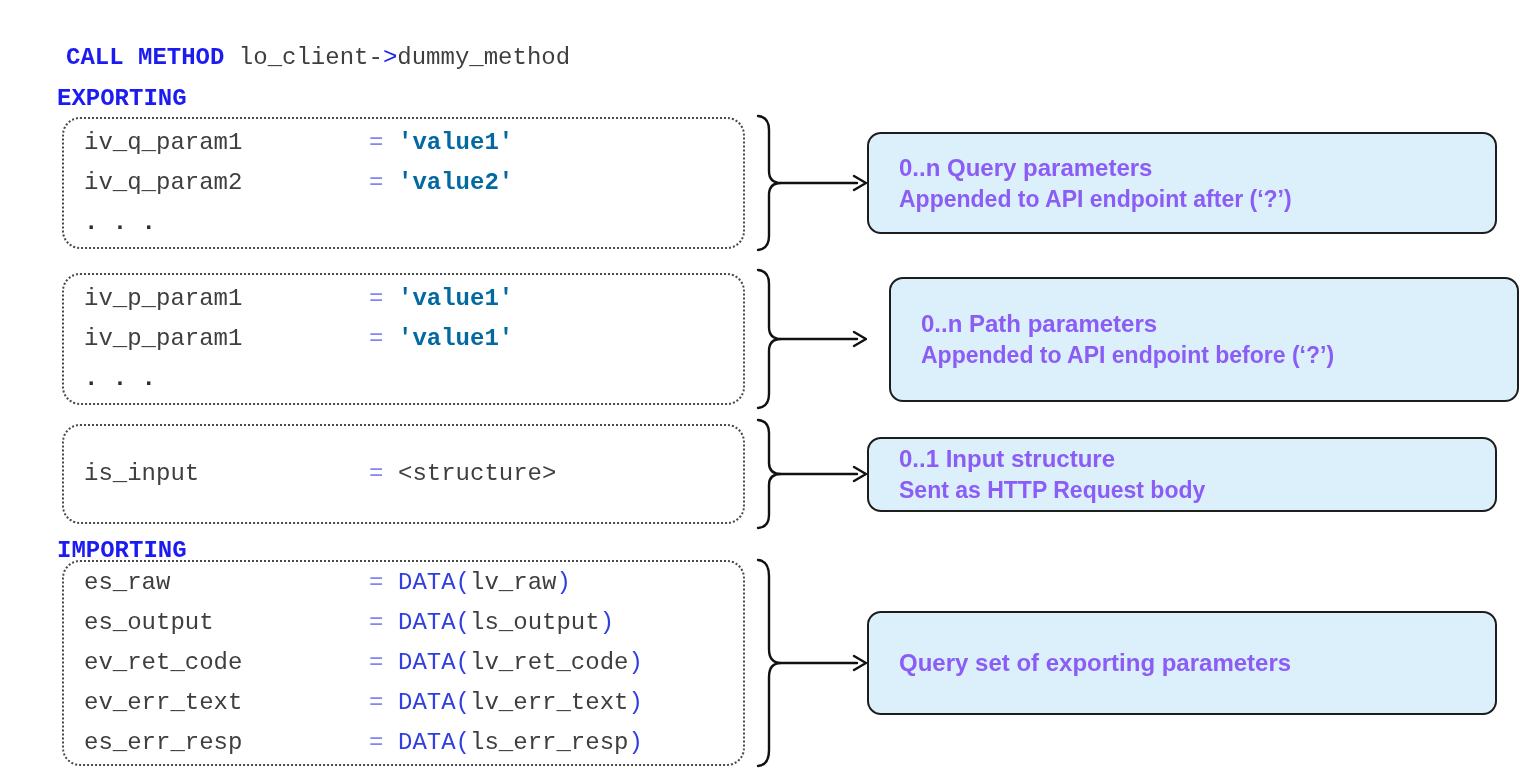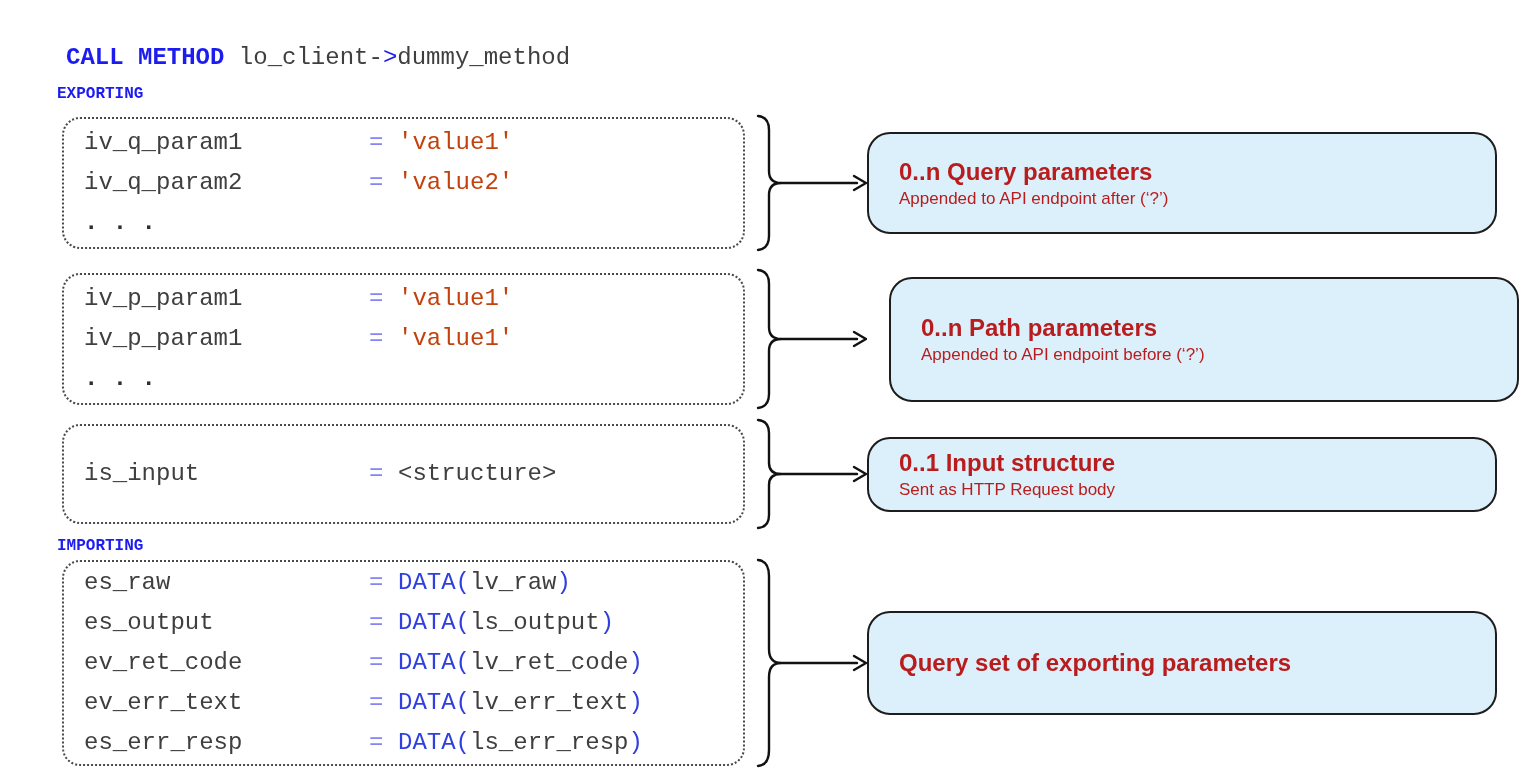--- a/index.html
+++ b/index.html
@@ -3,43 +3,43 @@
 <meta charset="utf-8">
 <style>
   html,body{margin:0;padding:0;background:#ffffff;}
   #stage{position:relative;width:1540px;height:772px;background:#ffffff;overflow:hidden;
          font-family:"Liberation Mono","DejaVu Sans Mono",monospace;}
 
   
   .codeline{position:absolute;font-size:24px;white-space:pre;color:#3f3f3f;}
   .kw{color:#1c1cf0;font-weight:700;}
   .ptr{color:#1c1cf0;}
-  .section-label{position:absolute;font-size:16px;font-weight:700;color:#1c1cf0;white-space:pre;}
+  .section-label{position:absolute;font-size:24px;font-weight:700;color:#1c1cf0;white-space:pre;}
 
   
   .row{position:absolute;display:flex;align-items:center;}
   .code-box{width:683px;flex:0 0 683px;box-sizing:border-box;border:2px dotted #4a4a4a;
             border-radius:18px;padding-left:20px;display:flex;flex-direction:column;justify-content:center;}
   .cl{height:40px;line-height:40px;font-size:24px;white-space:pre;color:#3f3f3f;}
   .cname{display:inline-block;width:285px;color:#3f3f3f;}
   .cop{display:inline-block;width:29px;color:#8585f5;}
-  .cstr{color:#c2410c;}
+  .cstr{color:#0369a1;font-weight:bold;}
   .cplain{color:#3f3f3f;}
   .cdata{color:#2f3fe0;}
   .cvar{color:#3f3f3f;}
   .cdots{color:#2e2e2e;font-weight:700;}
 
   .brace-svg{flex:0 0 122px;}
   .bstroke{fill:none;stroke:#111111;stroke-width:2.4;stroke-linecap:round;}
 
   .callout{width:630px;flex:0 0 630px;box-sizing:border-box;background:#dcf0fb;border:2.5px solid #1d1d1d;
-           border-radius:23px;padding-left:30px;display:flex;flex-direction:column;justify-content:center;
-           font-family:"Liberation Sans","DejaVu Sans",sans-serif;color:#b91c1c;}
+           border-radius:14px;padding-left:30px;display:flex;flex-direction:column;justify-content:center;
+           font-family:"Liberation Sans","DejaVu Sans",sans-serif;color:#8b5cf6;}
   .c-title{font-size:24px;font-weight:700;line-height:1.32;}
-  .c-sub{font-size:17px;font-weight:400;line-height:1.32;}
+  .c-sub{font-size:23px;font-weight:700;line-height:1.32;}
 </style>
 </head>
 <body>
 
 <div id="stage">
 
   <div class="codeline" style="left:22px;top:44px;margin-left:44px;"><span class="kw">CALL METHOD</span><span> lo_client-</span><span class="ptr">&gt;</span><span>dummy_method</span></div>
 
   <div class="section-label" style="left:57px;top:85px;">EXPORTING</div>
 

